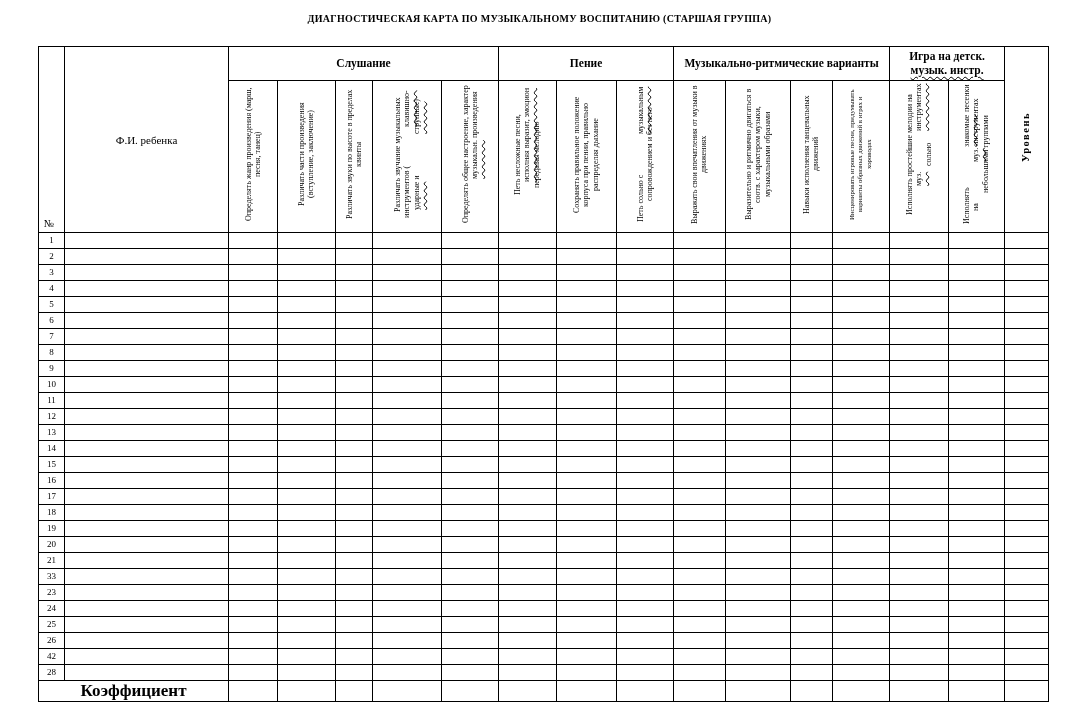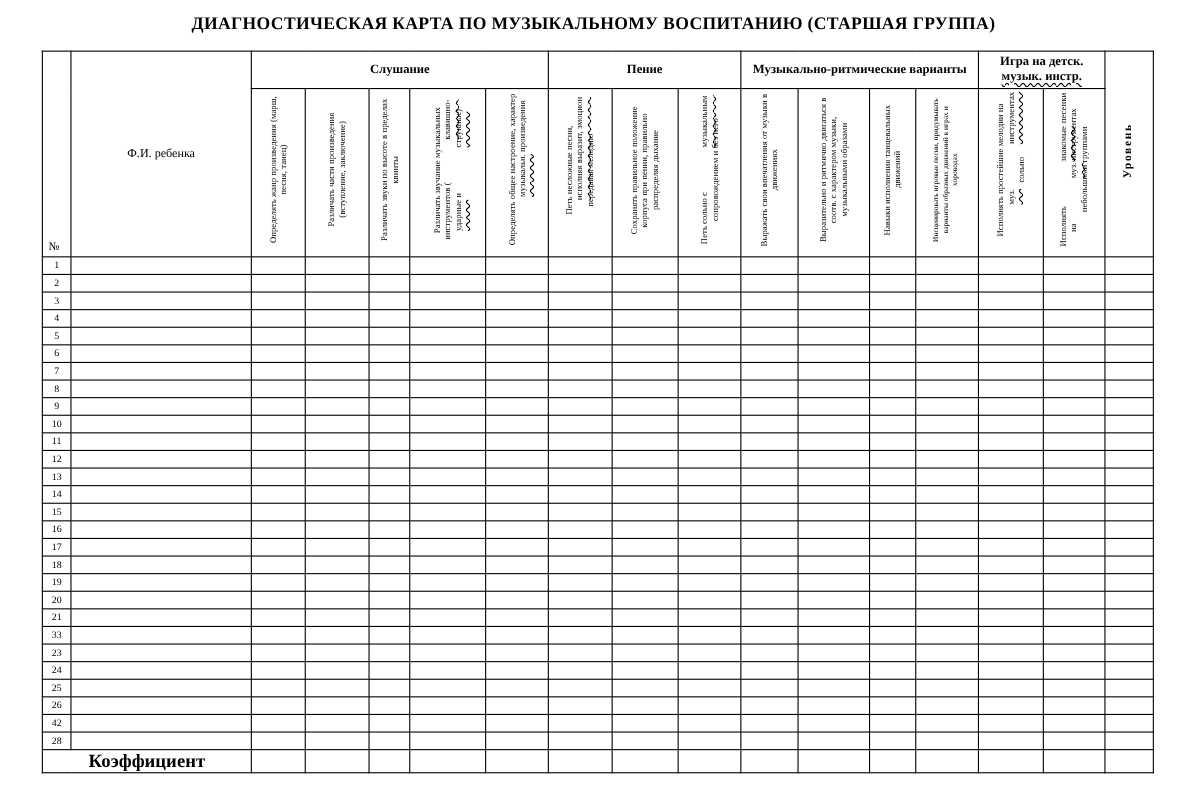--- a/index.html
+++ b/index.html
@@ -10,21 +10,21 @@
     color: #000;
     position: relative;
     overflow: hidden;
   }
   .page-title {
     position: absolute;
     top: 13px; left: 31px;
     width: 1017px;
     text-align: center;
     font-weight: bold;
-    font-size: 16px;
+    font-size: 10px;
     letter-spacing: 0.3px;
     white-space: nowrap;
   }
   table.diag {
     position: absolute;
     top: 46px; left: 38px;
     width: 1010px;
     border-collapse: collapse;
     table-layout: fixed;
     border: 1.5px solid #000;

